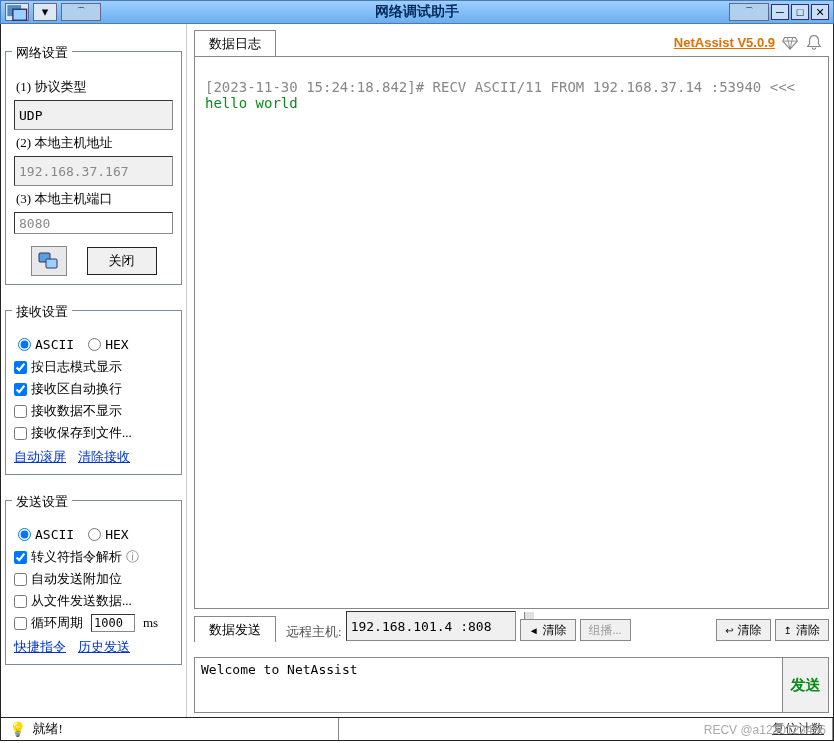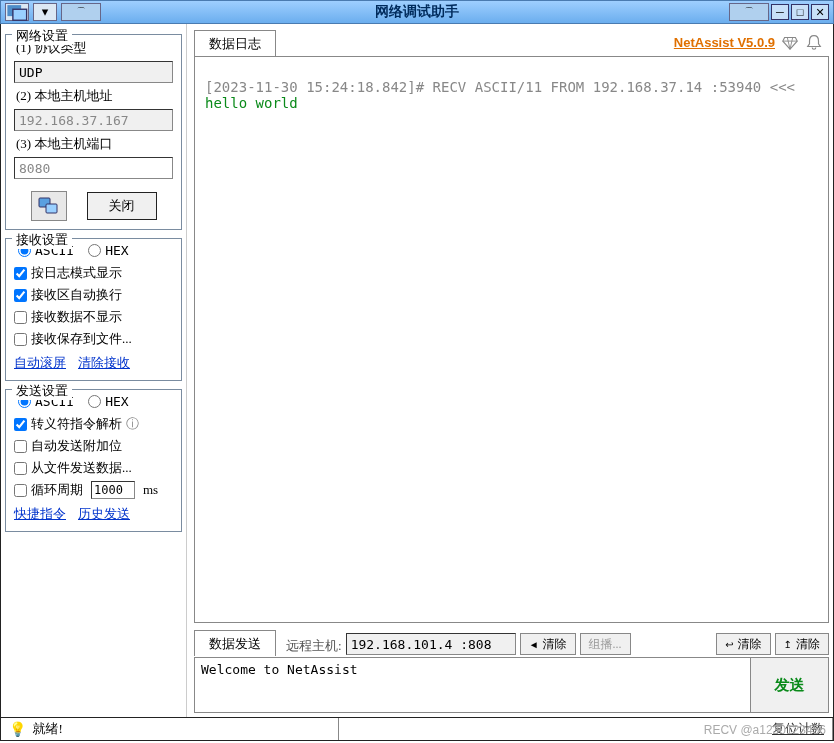--- a/index.html
+++ b/index.html
@@ -7,24 +7,24 @@
 .titlebar { height: 24px; background: linear-gradient(to bottom, #9ecfff, #6baeee); display: flex; align-items: center; border: 1px solid #4a7bb0; position: relative; }
 .titlebar-left { display: flex; align-items: center; padding: 0 4px; gap: 4px; }
 .titlebar-title { position: absolute; left: 50%; transform: translateX(-50%); font-weight: bold; font-size: 14px; color: #002b5c; font-family: "SimSun"; }
 .titlebar-right { margin-left: auto; display: flex; align-items: center; gap: 2px; padding-right: 4px; }
 .winbtn { width: 18px; height: 16px; border: 1px solid #336; background: #c8e0f8; display: flex; align-items: center; justify-content: center; font-size: 11px; font-family: sans-serif; cursor: pointer; }
 .menubar-icon { width: 24px; height: 18px; border: 1px solid #668; background: #dce8f4; display: inline-flex; align-items: center; justify-content: center; }
 .titlebar-notch { width: 40px; height: 18px; background: #b0d0ee; border: 1px solid #668; display: flex; align-items: center; justify-content: center; font-size: 10px; }
 
 .main { display: flex; height: 693px; background: #fff; border-left: 1px solid #222; border-right: 1px solid #222; }
 .sidebar { width: 185px; display: flex; flex-direction: column; padding: 4px; gap: 2px; overflow: hidden; }
-.groupbox { border: 1px solid #7a8ca0; position: relative; padding: 0 8px 8px 8px; margin-top: 6px; }
+.groupbox { border: 1px solid #7a8ca0; position: relative; padding: 22px 8px 8px 8px; margin-top: 23px; }
 .groupbox-title { position: absolute; top: -8px; left: 6px; background: #fff; padding: 0 4px; font-size: 13px; }
 .field-label { font-size: 13px; margin: 4px 0 4px 2px; }
-.combo { display: flex; height: 22px; border: 1px inset #888; background: #f0f0f0; }
+.combo { display: flex; height: 30px; border: 1px inset #888; background: #f0f0f0; }
 .combo input { flex: 1; border: none; background: transparent; padding: 0 4px; font-family: monospace; font-size: 13px; }
 .combo .arrow { width: 18px; background: #e0e0e0; border-left: 1px solid #888; display: flex; align-items: center; justify-content: center; font-size: 9px; }
 .combo.disabled input { color: #888; }
 .textinput { width: 100%; height: 22px; border: 1px inset #888; padding: 0 4px; font-family: monospace; font-size: 13px; color: #888; }
 .btnrow { display: flex; justify-content: center; gap: 20px; margin-top: 12px; align-items: center; }
 .iconbtn { width: 36px; height: 30px; border: 1px solid #888; background: #e8e8e8; display: flex; align-items: center; justify-content: center; }
 .iconbtn svg { width: 24px; height: 24px; }
 .bigbtn { width: 70px; height: 28px; border: 1px solid #222; background: #f0f0f0; font-family: "SimSun"; font-size: 13px; cursor: pointer; }
 .radiorow { display: flex; gap: 14px; margin: 4px 0 6px 4px; align-items: center; }
 .radiorow label { display: flex; align-items: center; gap: 4px; font-family: monospace; font-size: 13px; }
@@ -44,23 +44,23 @@
 .logarea { flex: 1; border: 1px solid #888; background: #fff; padding: 8px 10px; font-family: monospace; font-size: 14px; position: relative; overflow-y: scroll; }
 .logarea .meta { color: #888; }
 .logarea .data { color: #0a8a1a; }
 .logarea::-webkit-scrollbar { width: 16px; }
 .logarea::-webkit-scrollbar-track { background: #e8e8e8; border-left: 1px solid #aaa; }
 .logarea::-webkit-scrollbar-thumb { background: #c8c8c8; border: 1px solid #888; }
 
 .sendheader { display: flex; align-items: flex-end; margin-top: 4px; height: 28px; gap: 4px; }
 .toolbtn { height: 22px; padding: 0 8px; border: 1px solid #888; background: #f0f0f0; font-size: 12px; font-family: "SimSun"; display: flex; align-items: center; gap: 4px; cursor: pointer; }
 .toolbtn.disabled { color: #999; }
-.sendrow { display: flex; height: 56px; margin-top: 2px; }
+.sendrow { display: flex; height: 56px; margin-top: 16px; }
 .sendtext { flex: 1; border: 1px solid #888; padding: 4px 6px; font-family: monospace; font-size: 13px; resize: none; }
-.sendbtn { width: 78px; border: 1px solid #888; border-left: none; background: #f0f0f0; color: #0a8a1a; font-weight: bold; font-size: 15px; font-family: "SimSun"; cursor: pointer; }
+.sendbtn { width: 46px; border: 1px solid #888; border-left: none; background: #f0f0f0; color: #0a8a1a; font-weight: bold; font-size: 15px; font-family: "SimSun"; cursor: pointer; }
 
 .statusbar { height: 24px; border: 1px solid #222; display: flex; align-items: stretch; font-size: 13px; }
 .statuscell { border-right: 1px solid #888; display: flex; align-items: center; padding: 0 8px; font-family: "SimSun"; }
 .statuscell.mono { font-family: monospace; margin-top: 32px; }
 .statuscell.ready { width: 338px; gap: 6px; }
 .bulb { color: #e0c000; font-size: 14px; }
 .vsep { width: 4px; background: #fff; border-left: 1px solid #ccc; }
 .arrow-icon { font-size: 10px; }
 .watermark { position: absolute; bottom: 6px; right: 8px; color: #aaa; font-size: 12px; font-family: sans-serif; pointer-events: none; }
 </style>

